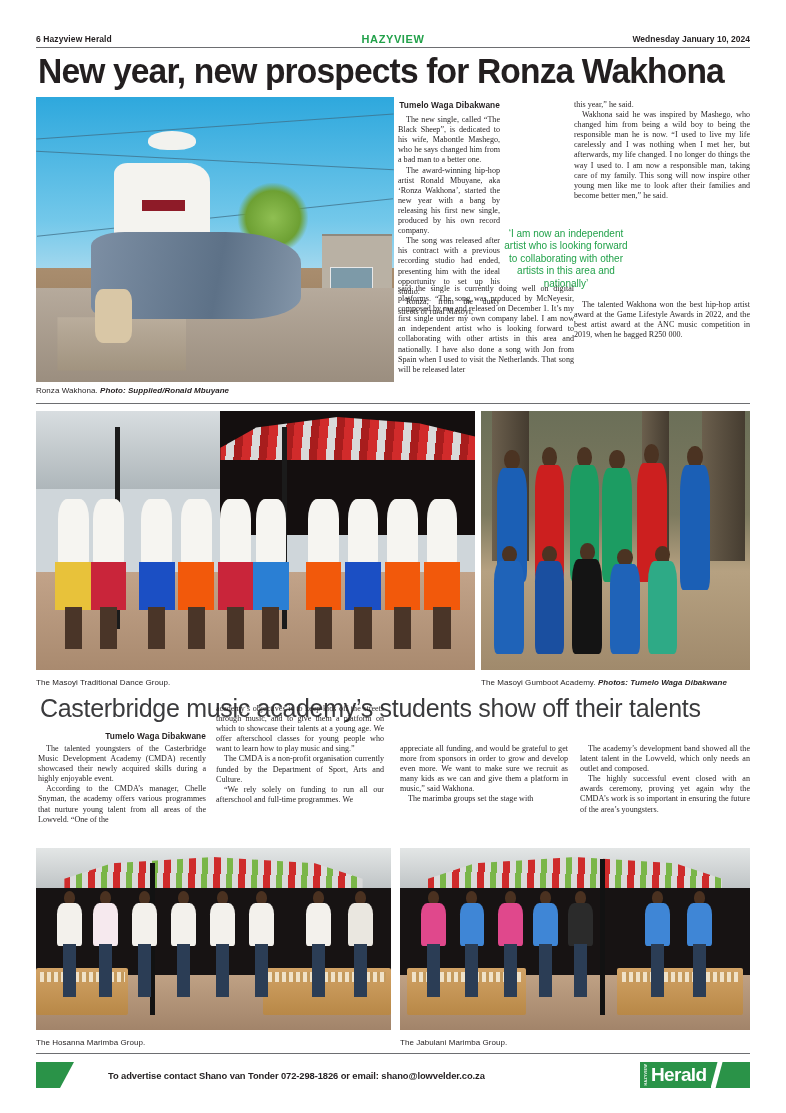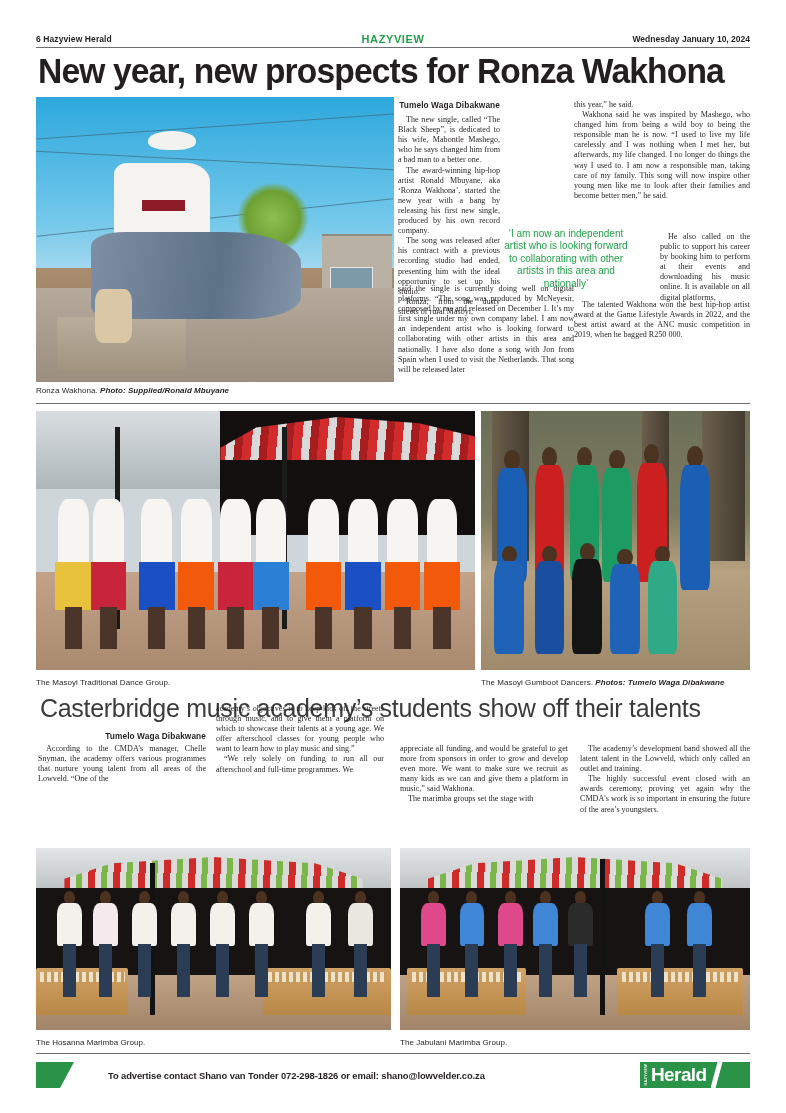--- a/index.html
+++ b/index.html
@@ -416,23 +416,20 @@
   <div class="col" id="a1-col1b">
     <p class="noindent">said the single is currently doing well on digital platforms. “The song was produced by McNeyesir, composed by me and released on December 1. It’s my first single under my own company label. I am now an independent artist who is looking forward to collaborating with other artists in this area and nationally. I have also done a song with Jon from Spain when I used to visit the Netherlands. That song will be released later</p>
   </div>
 
   <div class="pullquote">‘I am now an independent artist who is looking forward to collaborating with other artists in this area and nationally’</div>
 
   <div class="col" id="a1-col2">
     <p class="noindent">this year,” he said.</p>
     <p>Wakhona said he was inspired by Mashego, who changed him from being a wild boy to being the responsible man he is now. “I used to live my life carelessly and I was nothing when I met her, but afterwards, my life changed. I no longer do things the way I used to. I am now a responsible man, taking care of my family. This song will now inspire other young men like me to look after their families and become better men,” he said.</p>
   </div>
-  <div class="col" id="a1-col2b">
-    <p>He also called on the public to support his career by booking him to perform at their events and downloading his music online. It is available on all digital platforms,</p>
-  </div>
   <div class="col" id="a1-col2c">
     <p>The talented Wakhona won the best hip-hop artist award at the Game Lifestyle Awards in 2022, and the best artist award at the ANC music competition in 2019, when he bagged R250 000.</p>
   </div>
 
   <div class="rule-mid" style="top:403px;"></div>
 
   <div class="photo" id="photo-dance">
     <div class="roof"></div>
     <div class="dark"></div>
     <div class="balloons"></div>
@@ -537,43 +534,45 @@
         <div class="body" style="background:#1f63b8;"></div>
       </div>
     <div class="gumboot-man" style="left:62%; top:58%; height:36%;">
         <div class="head"></div>
         <div class="body" style="background:#2eaa86;"></div>
       </div>
   </div>
 
   <div class="caption" style="left:36px; top:678px;">The Masoyi Traditional Dance Group.</div>
   <div class="caption" style="left:481px; top:678px;">
-    <span>The Masoyi Gumboot Dancers.</span>
+    <span>The Masoyi Gumboot Academy.</span>
     <span class="cap-credit">Photos: Tumelo Waga Dibakwane</span>
   </div>
 
   <div class="headline2">Casterbridge music academy’s students show off their talents</div>
 
   <div class="col2" id="a2-byline">
     <div class="byline">Tumelo Waga Dibakwane</div>
   </div>
 
   <div class="col2" id="a2-c1">
+    <p>The talented youngsters of the Casterbridge Music Development Academy (CMDA) recently showcased their newly acquired skills during a highly enjoyable event.</p>
     <p>According to the CMDA’s manager, Chelle Snyman, the academy offers various programmes that nurture young talent from all areas of the Lowveld. “One of the</p>
   </div>
   <div class="col2" id="a2-c2">
     <p class="noindent">academy’s objectives is to keep kids off the streets through music, and to give them a platform on which to showcase their talents at a young age. We offer afterschool classes for young people who want to learn how to play music and sing.”</p>
+    <p>The CMDA is a non-profit organisation currently funded by the Department of Sport, Arts and Culture.</p>
     <p>“We rely solely on funding to run all our afterschool and full-time programmes. We</p>
   </div>
   <div class="col2" id="a2-c3">
     <p class="noindent">appreciate all funding, and would be grateful to get more from sponsors in order to grow and develop even more. We want to make sure we recruit as many kids as we can and give them a platform in music,” said Wakhona.</p>
     <p>The marimba groups set the stage with</p>
   </div>
   <div class="col2" id="a2-c4">
-    <p>The academy’s development band showed all the latent talent in the Lowveld, which only called an outlet and training.</p>
+    <p>The academy’s development band showed all the latent talent in the Lowveld, which only needs an outlet and composed.</p>
     <p>The highly successful event closed with an awards ceremony, proving yet again why the CMDA’s work is so important in ensuring the future of the area’s youngsters.</p>
   </div>
 
   <div class="photo" id="photo-hosanna">
     <div class="stage-roof"></div>
     <div class="stage-dark"></div>
     <div class="stage-balloons"></div>
     <div class="stage-floor"></div>
     <div class="pole" style="position:absolute; left:32%; top:8%; width:5px; height:84%; background:#121212;"></div>
     <div class="marimba" style="left:0%; width:26%;"></div>

